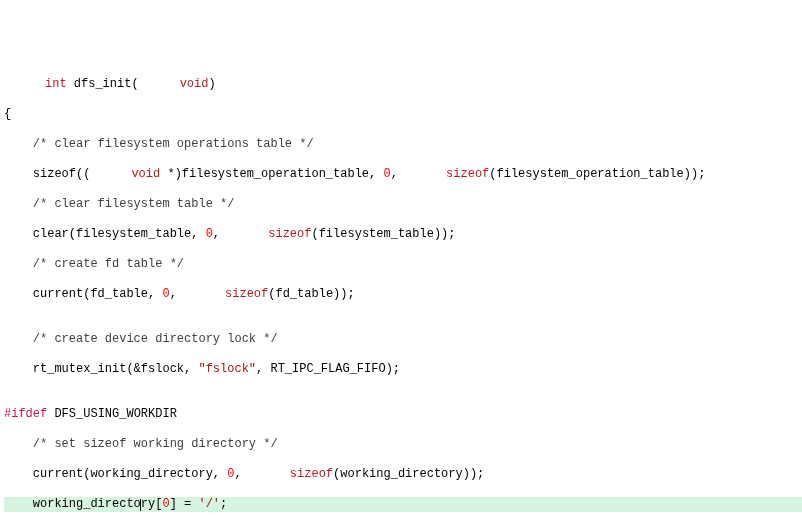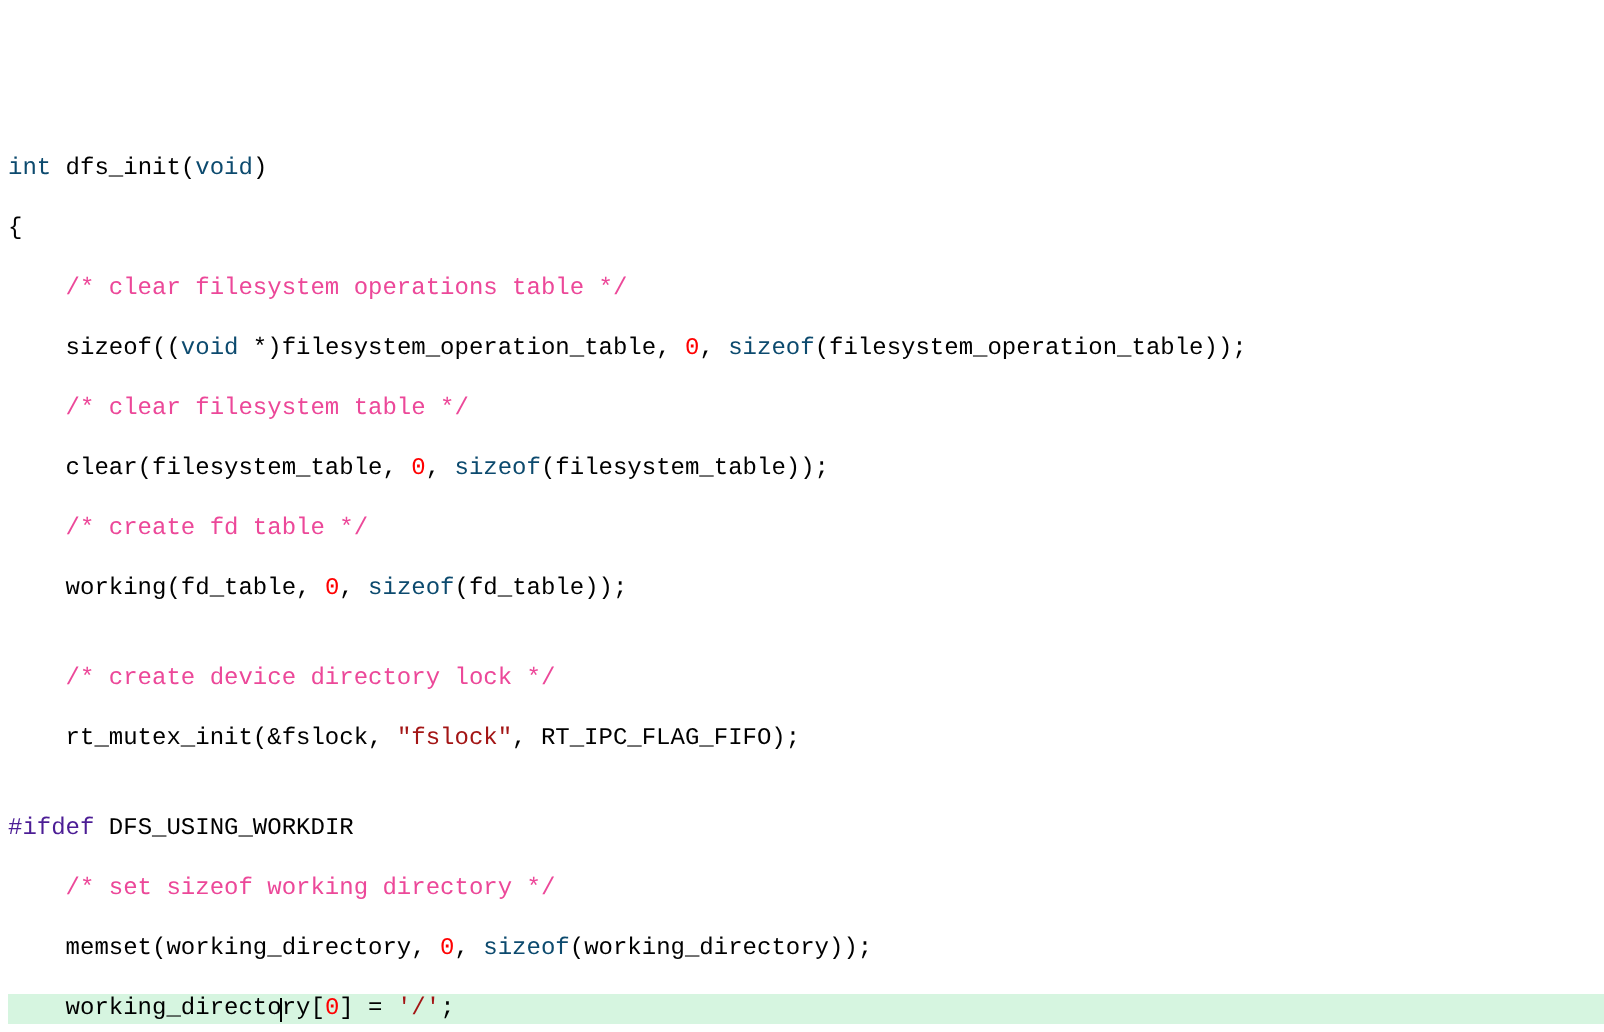--- a/index.html
+++ b/index.html
@@ -6,23 +6,23 @@
     margin: 0;
     padding: 2px 4px;
     font-family: "Courier New", Consolas, monospace;
     font-size: 12px;
     line-height: 15px;
     color: #000000;
     background: #ffffff;
     white-space: pre;
   }
   .line { display: block; }
-  .kw { color: #0c4a6e; }      
-  .cm { color: #ec4899; }      
-  .pp { color: #4c1d95; }      
+  .kw { color: #b91c1c; margin-left: 41px; }      
+  .cm { color: #404040; }      
+  .pp { color: #be185d; }      
   .str { color: #a31515; }     
   .num { color: #ff0000; }
   .hl { background: #d6f5e0; } 
   .caret {
     display:inline-block;
     width:0;
     border-left:1px solid #000;
     height:12px;
     vertical-align:text-bottom;
     margin-left:-1px;
@@ -35,28 +35,28 @@
 
 
 <div class="code-container">
 <span class="line"><span class="kw">int</span><span> dfs_init(</span><span class="kw">void</span><span>)</span></span>
 <span class="line">{</span>
 <span class="line"><span class="cm">    /* clear filesystem operations table */</span></span>
 <span class="line"><span>    sizeof((</span><span class="kw">void</span><span> *)filesystem_operation_table, </span><span class="num">0</span><span>, </span><span class="kw">sizeof</span><span>(filesystem_operation_table));</span></span>
 <span class="line"><span class="cm">    /* clear filesystem table */</span></span>
 <span class="line"><span>    clear(filesystem_table, </span><span class="num">0</span><span>, </span><span class="kw">sizeof</span><span>(filesystem_table));</span></span>
 <span class="line"><span class="cm">    /* create fd table */</span></span>
-<span class="line"><span>    working(fd_table, </span><span class="num">0</span><span>, </span><span class="kw">sizeof</span><span>(fd_table));</span></span>
+<span class="line"><span>    current(fd_table, </span><span class="num">0</span><span>, </span><span class="kw">sizeof</span><span>(fd_table));</span></span>
 <span class="line"></span>
 <span class="line"><span class="cm">    /* create device directory lock */</span></span>
 <span class="line"><span>    rt_mutex_init(&amp;fslock, </span><span class="str">"fslock"</span><span>, RT_IPC_FLAG_FIFO);</span></span>
 <span class="line"></span>
 <span class="line"><span class="pp">#ifdef</span><span> DFS_USING_WORKDIR</span></span>
 <span class="line"><span class="cm">    /* set sizeof working directory */</span></span>
-<span class="line"><span>    memset(working_directory, </span><span class="num">0</span><span>, </span><span class="kw">sizeof</span><span>(working_directory));</span></span>
+<span class="line"><span>    current(working_directory, </span><span class="num">0</span><span>, </span><span class="kw">sizeof</span><span>(working_directory));</span></span>
 <span class="line hl"><span>    working_directo</span><span class="caret"></span><span>ry[</span><span class="num">0</span><span>] = </span><span class="str">'/'</span><span>;</span></span>
 
 <span class="line"></span>
 
 
 
 <span class="line"></span>
 
 
 <span class="line"></span>

